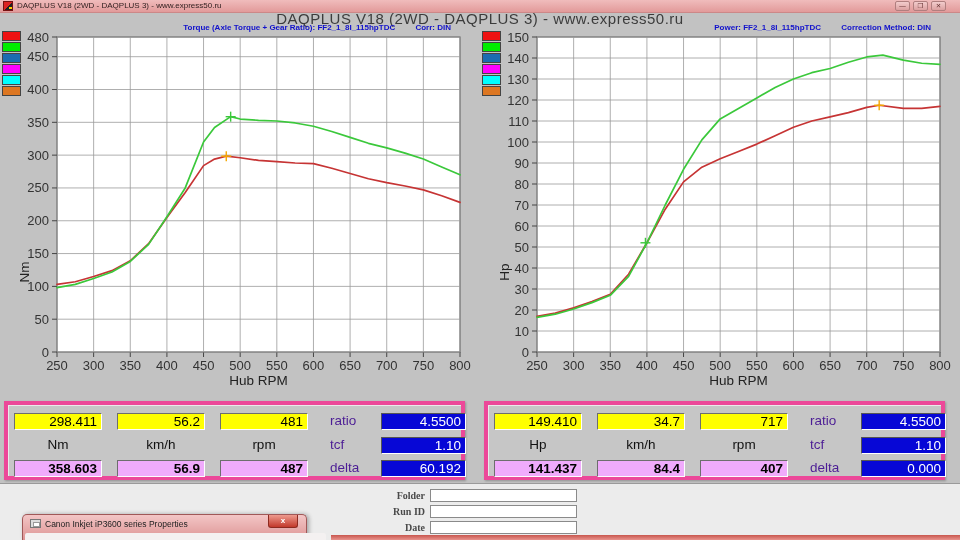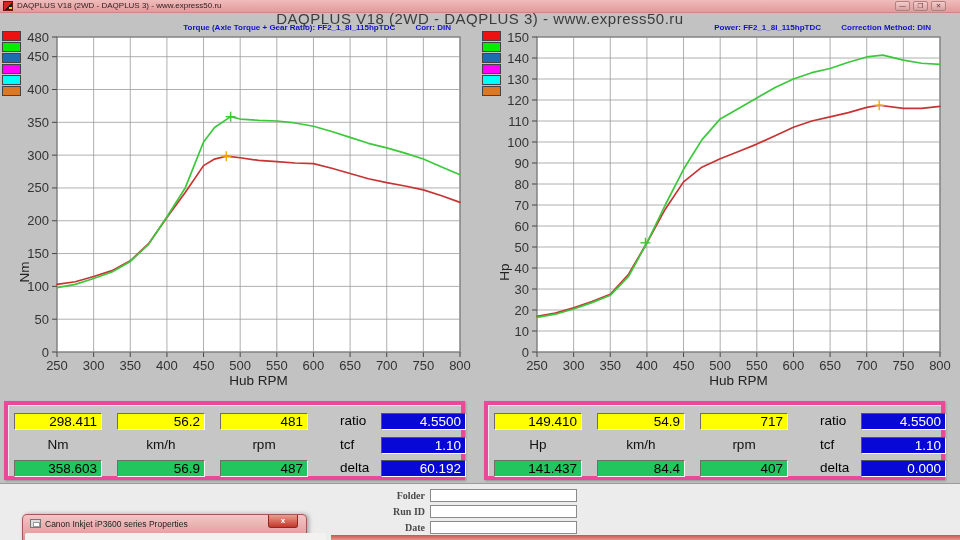--- a/index.html
+++ b/index.html
@@ -40,24 +40,24 @@
   .axlabel { font-size:13.5px; fill:#222; }
 
   
   .panel { position:absolute; top:401px; width:461px; height:79px; background:#c6c6c6;
     border:4px solid #ec4899; box-shadow:inset 1px 1px 0 #eaeaea, 1px 1px 2px rgba(0,0,0,0.25); }
   .panel-left { left:4px; } .panel-right { left:484px; }
   .vbox { position:absolute; width:88px; height:17px; font-size:13.5px; line-height:16px; text-align:right;
     padding-right:4px; color:#000; border-top:1px solid #6e6e6e; border-left:1px solid #6e6e6e;
     border-bottom:1px solid #fdfdfd; border-right:1px solid #fdfdfd; }
   .vbox.yellow { background:#ffff00; top:8px; }
-  .vbox.green  { background:#22c55e; top:55px; }
+  .vbox.green  { background:#f0abfc; top:55px;font-weight:bold; }
   .vcol0 { left:6px; } .vcol1 { left:109px; } .vcol2 { left:212px; }
   .unit { position:absolute; top:32px; width:88px; text-align:center; font-size:13.5px; color:#111; }
-  .slabel { position:absolute; left:332px; width:46px; font-size:13.5px; color:#000000; }
+  .slabel { position:absolute; left:322px; width:46px; font-size:13.5px; color:#4c1d95; }
   .sbox { position:absolute; left:373px; width:85px; height:17px; background:#0707d6; color:#ffffff;
     font-size:13.5px; line-height:16px; text-align:right; padding-right:4px;
     border-top:1px solid #555; border-left:1px solid #555; border-bottom:1px solid #fff; border-right:1px solid #fff; }
   .srow0 { top:8px; } .srow1 { top:31.5px; } .srow2 { top:55px; }
 
   
   .footer { position:absolute; left:0; top:483px; width:960px; height:57px; background:#ececec;
     border-top:1px solid #9a9a9a; }
   .field-row { position:absolute; left:300px; height:13px; }
   .field-row .flabel { position:absolute; right:538px; top:0; width:120px; text-align:right;
@@ -316,21 +316,21 @@
     <div class="slabel srow0">ratio</div>
     <div class="sbox srow0">4.5500</div>
     <div class="slabel srow1">tcf</div>
     <div class="sbox srow1">1.10</div>
     <div class="slabel srow2">delta</div>
     <div class="sbox srow2">60.192</div>
   </div>
 
   <div class="panel panel-right">
     <div class="vbox yellow vcol0">149.410</div>
-    <div class="vbox yellow vcol1">54.9</div>
+    <div class="vbox yellow vcol1">34.7</div>
     <div class="vbox yellow vcol2">717</div>
     <div class="unit vcol0">Hp</div>
     <div class="unit vcol1">km/h</div>
     <div class="unit vcol2">rpm</div>
     <div class="vbox green vcol0">141.437</div>
     <div class="vbox green vcol1">84.4</div>
     <div class="vbox green vcol2">407</div>
     <div class="slabel srow0">ratio</div>
     <div class="sbox srow0">4.5500</div>
     <div class="slabel srow1">tcf</div>

